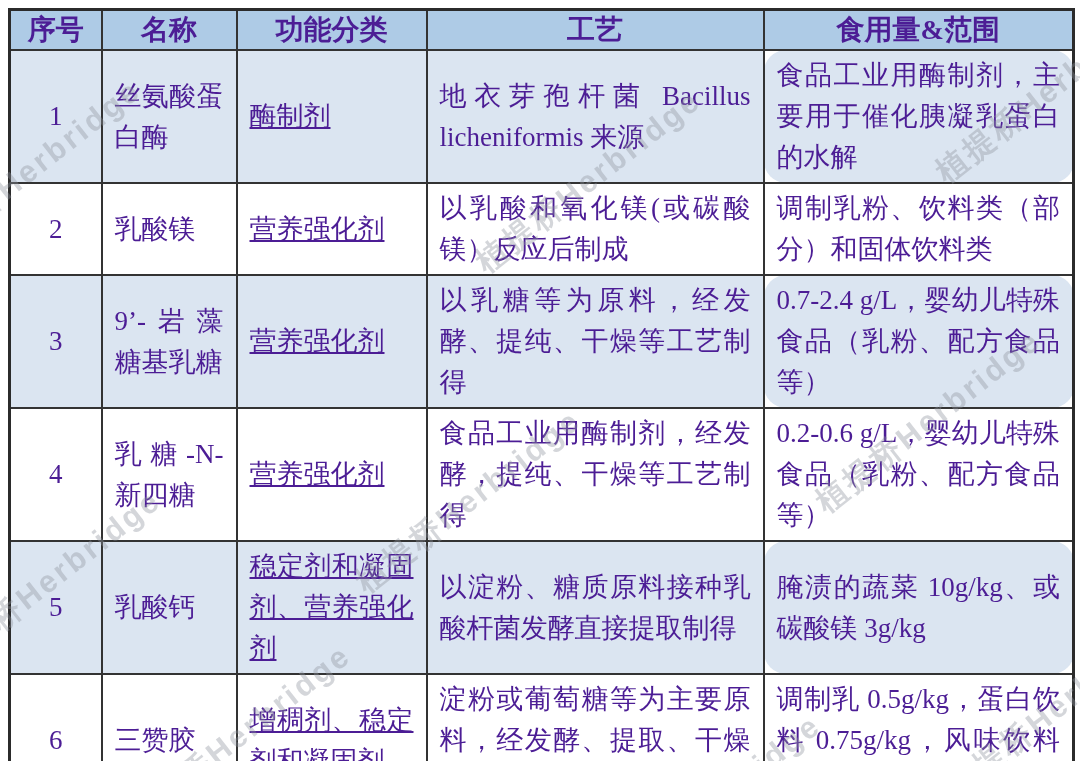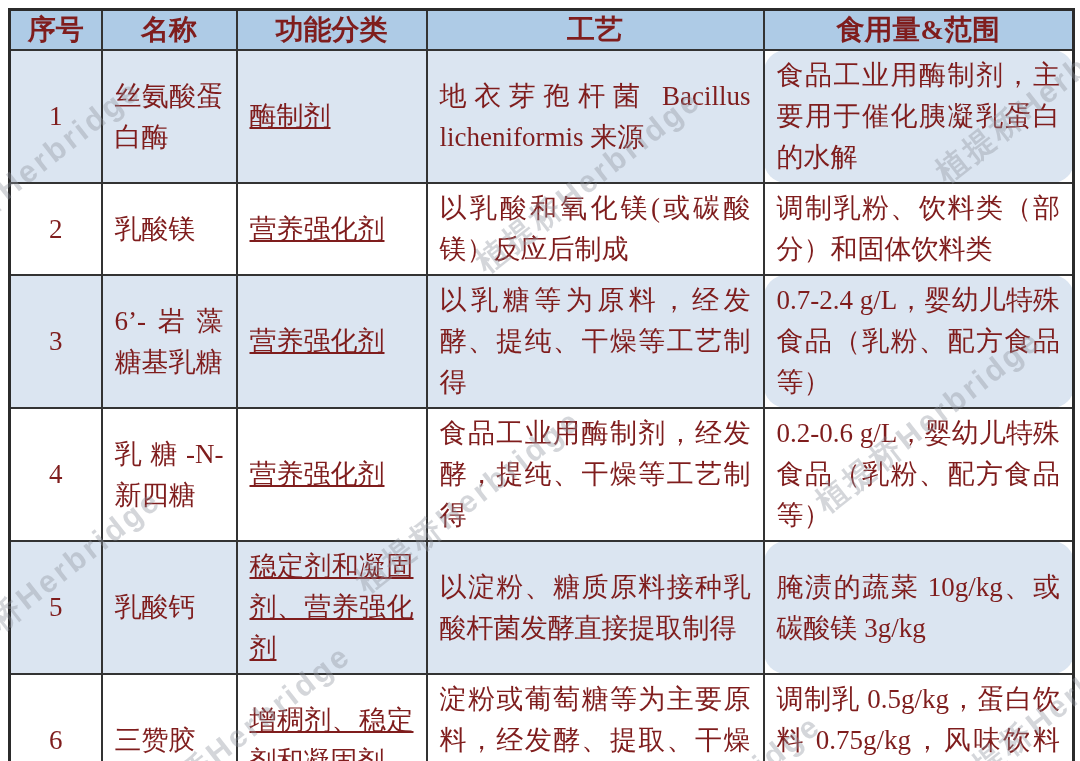--- a/index.html
+++ b/index.html
@@ -23,21 +23,21 @@
   table.data-table {
     border-collapse: collapse;
     table-layout: fixed;
     width: 1064px;
     border: 3px solid #2b2b2b;
   }
   table.data-table th,
   table.data-table td {
     border: 2px solid #333333;
     vertical-align: middle;
-    color: #7f1d1d;
+    color: #4c1d95;
     box-sizing: border-box;
     overflow: hidden;
   }
   table.data-table th {
     background: #aecbe6;
     font-weight: bold;
     font-size: 28px;
     height: 40px;
     text-align: center;
     padding: 0 4px;
@@ -115,21 +115,21 @@
         </tr>
         <tr class="row-even r2">
           <td class="col-no">2</td>
           <td class="col-name">乳酸镁</td>
           <td class="col-cat">营养强化剂</td>
           <td class="col-proc">以乳酸和氧化镁(或碳酸镁）反应后制成</td>
           <td class="col-use">调制乳粉、饮料类（部分）和固体饮料类</td>
         </tr>
         <tr class="row-odd r3">
           <td class="col-no">3</td>
-          <td class="col-name">6’-岩藻糖基乳糖</td>
+          <td class="col-name">9’-岩藻糖基乳糖</td>
           <td class="col-cat">营养强化剂</td>
           <td class="col-proc">以乳糖等为原料，经发酵、提纯、干燥等工艺制得</td>
           <td class="col-use">0.7-2.4 g/L，婴幼儿特殊食品（乳粉、配方食品等）</td>
         </tr>
         <tr class="row-even r4">
           <td class="col-no">4</td>
           <td class="col-name">乳糖-N-新四糖</td>
           <td class="col-cat">营养强化剂</td>
           <td class="col-proc">食品工业用酶制剂，经发酵，提纯、干燥等工艺制得</td>
           <td class="col-use">0.2-0.6 g/L，婴幼儿特殊食品（乳粉、配方食品等）</td>

